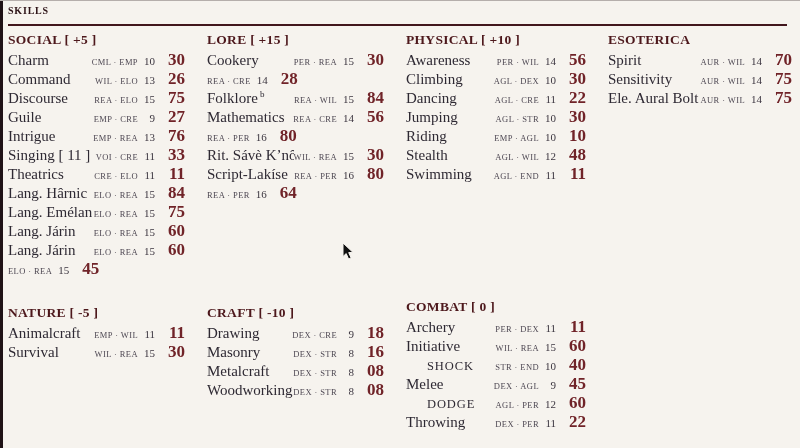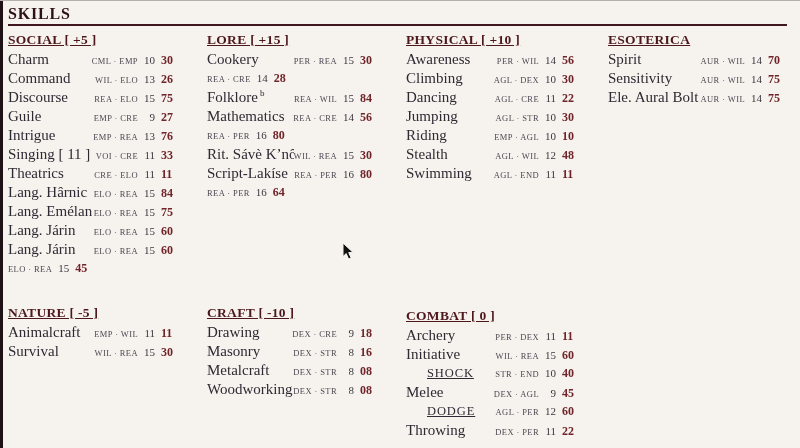--- a/index.html
+++ b/index.html
@@ -16,43 +16,43 @@
   html,body{margin:0;padding:0;}
   body{
     width:800px;height:448px;position:relative;overflow:hidden;
     background:var(--page-bg);
     font-family:"Liberation Serif","DejaVu Serif",serif;
   }
   .edge-strip{position:absolute;left:0;top:0;bottom:0;width:3px;background:var(--edge);}
   .top-strip{position:absolute;left:0;top:0;right:0;height:1px;background:#b5aeab;}
   .page-title{
     position:absolute;left:8px;top:5px;
-    font-size:16px;font-weight:bold;letter-spacing:.8px;color:var(--heading);
+    font-size:10px;font-weight:bold;letter-spacing:.8px;color:var(--heading);
   }
   .title-rule{position:absolute;left:8px;top:24px;width:779px;height:2px;background:var(--rule);}
   .section{position:absolute;}
   .section-header{
     height:20px;line-height:20px;font-size:13.5px;font-weight:bold;
-    letter-spacing:.3px;color:var(--section-heading);white-space:nowrap;text-decoration:underline;
+    letter-spacing:.3px;color:var(--section-heading);white-space:nowrap;
   }
   .row{display:flex;align-items:baseline;height:19px;line-height:19px;}
   .skill-name{
     flex:1 1 auto;font-size:15px;color:var(--skill-text);white-space:nowrap;overflow:hidden;
   }
   .skill-name sup{font-size:9px;line-height:0;}
-  .row.sub .skill-name{font-size:12.5px;letter-spacing:.9px;padding-left:21px;text-decoration:underline;}
+  .row.sub .skill-name{font-size:12.5px;letter-spacing:.9px;padding-left:21px;}
   .skill-attrs{
     flex:0 0 auto;font-size:8.5px;letter-spacing:.4px;color:var(--stat-label);white-space:nowrap;
   }
   .skill-attr-value{
     flex:0 0 auto;width:17px;text-align:right;font-size:11px;color:var(--stat-num);
   }
   .skill-value{
-    flex:0 0 auto;width:24px;margin-left:6px;
-    font-size:12px;font-weight:bold;color:var(--value-accent);font-family:Liberation Serif, serif;
+    flex:0 0 auto;width:24px;margin-left:6px;text-align:right;
+    font-size:17px;font-weight:bold;color:var(--value-accent);font-family:Liberation Serif, serif;
   }
   .mouse-cursor{position:absolute;width:12px;height:18px;pointer-events:none;z-index:50;}
 </style>
 </head>
 <body>
 
 <div class="edge-strip"></div>
 <div class="top-strip"></div>
 
 <div class="page-title">SKILLS</div>
@@ -282,21 +282,21 @@
         <span class="skill-attr-value">8</span>
         <span class="skill-value">08</span>
       </div>
       <div class="row">
         <span class="skill-name">Woodworking</span>
         <span class="skill-attrs">DEX · STR</span>
         <span class="skill-attr-value">8</span>
         <span class="skill-value">08</span>
       </div>
     </div>
-    <div class="section" style="left: 406px; top: 306px; width: 180px;">
+    <div class="section" style="left: 406px; top: 297px; width: 180px;">
       <div class="section-header">COMBAT [ 0 ]</div>
       <div class="row">
         <span class="skill-name">Archery</span>
         <span class="skill-attrs">PER · DEX</span>
         <span class="skill-attr-value">11</span>
         <span class="skill-value">11</span>
       </div>
       <div class="row">
         <span class="skill-name">Initiative</span>
         <span class="skill-attrs">WIL · REA</span>

